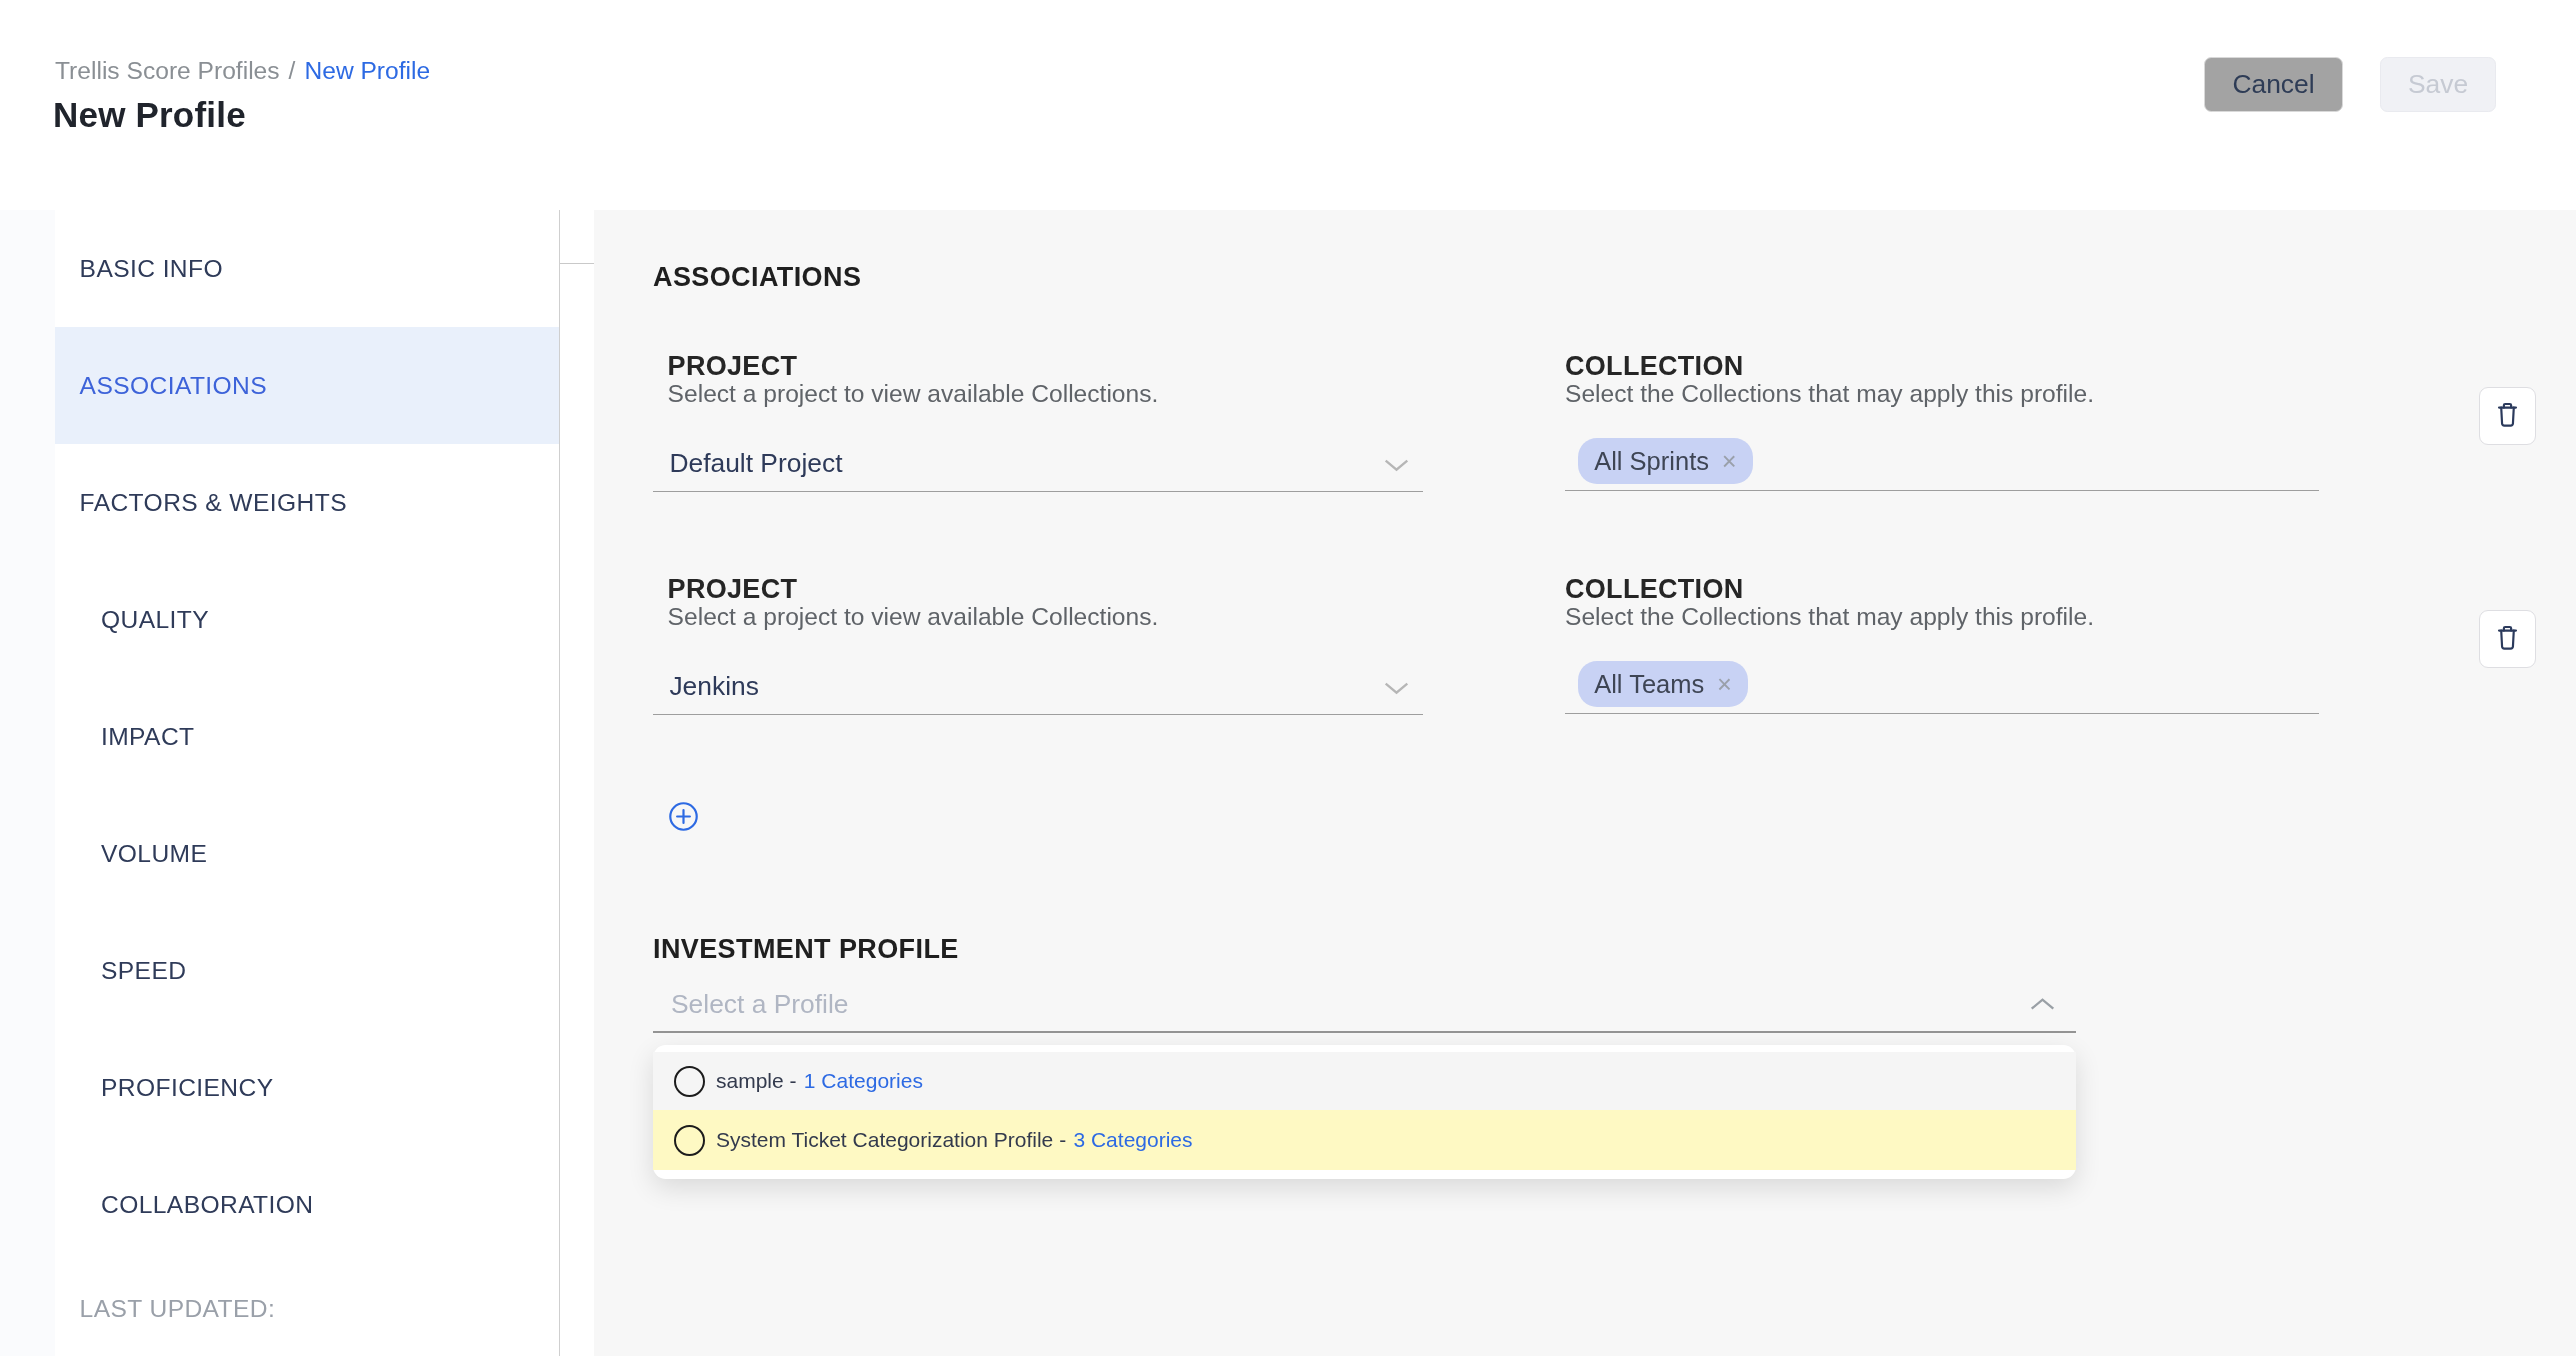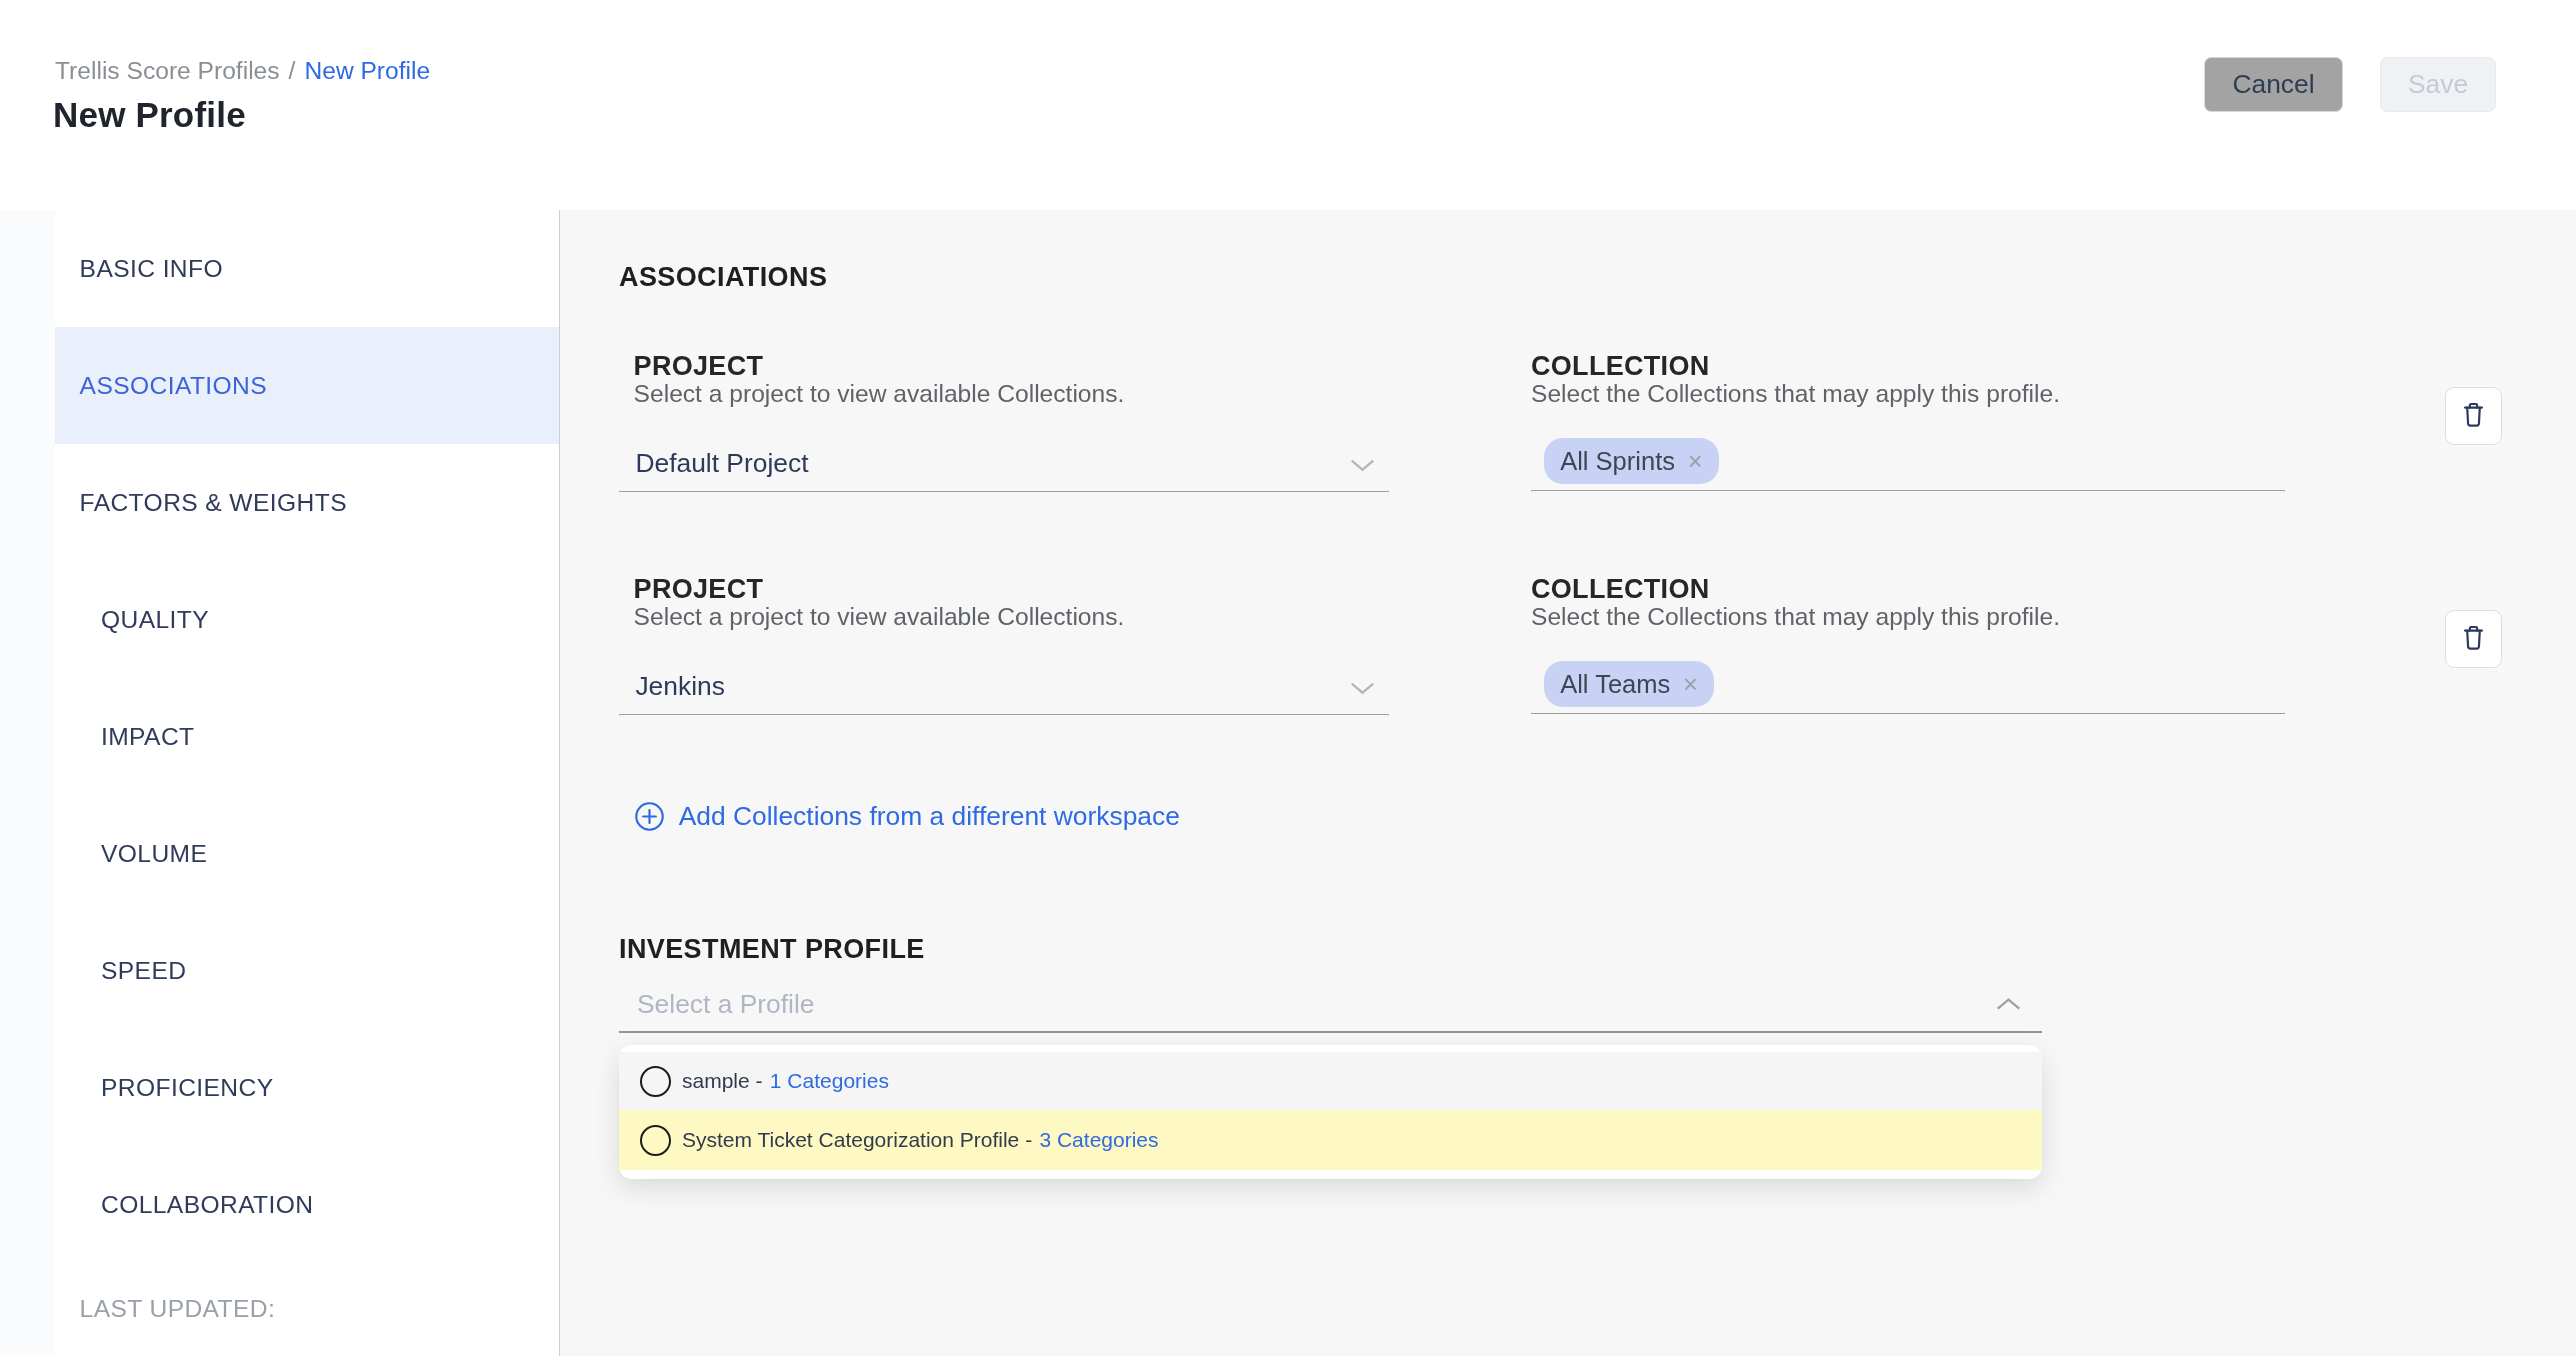--- a/index.html
+++ b/index.html
@@ -12,21 +12,21 @@
   .breadcrumb .crumb-root{color:#8a8f94;}
   .breadcrumb .crumb-sep{color:#8a8f94;margin:0 9px;}
   .breadcrumb .crumb-current{color:#2d6ae3;}
   .page-title{position:absolute;left:53px;top:95px;font-size:35px;font-weight:600;color:#20242c;letter-spacing:0.2px;}
   .header-actions{position:absolute;top:57px;right:80px;display:flex;align-items:flex-start;}
   .btn{box-sizing:border-box;height:55px;border-radius:7.3px;font-size:26.4px;display:flex;align-items:center;justify-content:center;cursor:pointer;}
   .btn-cancel{width:139px;background:#a3a3a3;border:1.8px solid #d9d9d9;color:#2e3c56;}
   .btn-save{width:116px;margin-left:37px;background:#f0f1f5;border:1.8px solid #e9eaef;color:#c6cad3;}
 
   
-  .body{position:absolute;top:210px;left:0;right:0;bottom:0;display:flex;}
+  .body{position:absolute;top:210px;left:0;right:0;bottom:0;display:flex;gap:34px;}
   .sidebar{position:relative;width:560px;background:#ffffff;border-right:1.8px solid #cfcfcf;box-sizing:border-box;flex:0 0 auto;}
   .sidebar-rail{position:absolute;left:0;top:0;bottom:0;width:55px;background:#fafbfd;}
   .nav{position:absolute;left:55px;top:0;right:0;}
   .si{height:117px;display:flex;align-items:center;padding-left:24.6px;font-size:24.6px;color:#2f3b59;letter-spacing:0.4px;box-sizing:border-box;}
   .si.sub{padding-left:46px;}
   .si.selected{background:#e9f0fb;color:#3d63d9;}
   .si.muted{color:#9aa0a9;height:91px;}
 
   .content{position:relative;flex:1;background:#f7f7f7;}
 
@@ -160,21 +160,20 @@
         </div>
       </div>
 
       <div class="add-link">
         <span class="plus">
           <svg width="31" height="31" viewBox="0 0 34 34">
               <circle cx="17" cy="17" r="14.5" fill="none" stroke="#2d6ae3" stroke-width="2.4"></circle>
               <path d="M17 10v14M10 17h14" stroke="#2d6ae3" stroke-width="2.4" stroke-linecap="round"></path>
             </svg>
         </span>
-        <span>Add Collections from a different workspace</span>
       </div>
 
       <div class="inv-title">INVESTMENT PROFILE</div>
       <div class="inv-select">
         <span class="inv-placeholder">Select a Profile</span>
         <span class="inv-chev">
           <svg width="27" height="16.4" viewBox="0 0 30 18">
               <polyline points="3,14 15,4 27,14" fill="none" stroke="#9aa0a6" stroke-width="2.6"></polyline>
             </svg>
         </span>

